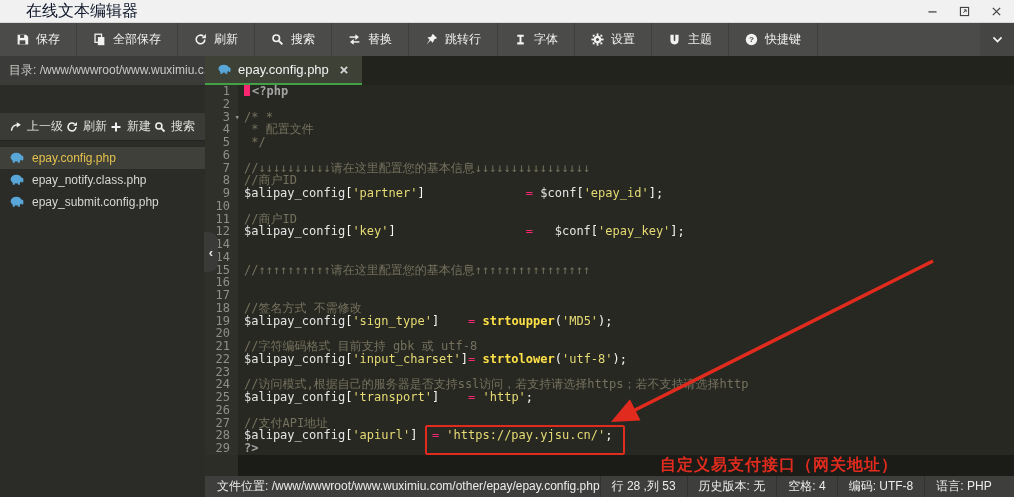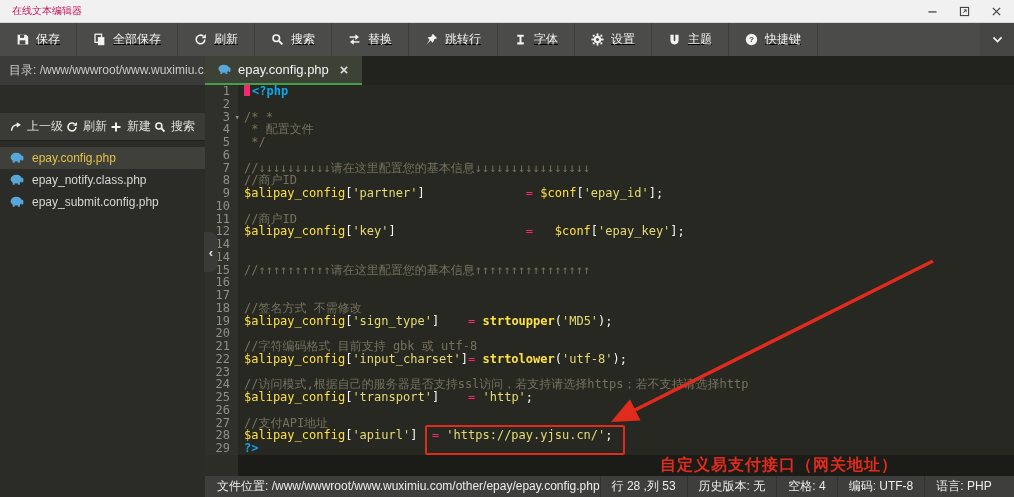--- a/index.html
+++ b/index.html
@@ -1,26 +1,26 @@
 <!DOCTYPE html>
 <html><head>
 <meta charset="utf-8">
 <style>
   html,body{margin:0;padding:0;background:#555;}
   .window{position:relative;width:1014px;height:497px;overflow:hidden;
     font-family:"Liberation Sans","DejaVu Sans",sans-serif;background:#2b2b28;
     -webkit-font-smoothing:antialiased;}
   
   .titlebar{height:23px;background:#f1f1f1;display:flex;align-items:center;border-bottom:1px solid #d8d8d8;box-sizing:border-box;}
-  .title{font-size:10px;color:#be185d;padding-left:12px;flex:1;}
+  .title{font-size:16px;color:#0f172a;padding-left:26px;flex:1;}
   .win-controls{display:flex;align-items:center;gap:16px;padding-right:10px;}
   .win-btn{width:16px;height:16px;display:flex;align-items:center;justify-content:center;cursor:default;}
   .win-btn svg{width:13px;height:13px;}
   
-  .toolbar{height:33px;background:#4b4b49;display:flex;align-items:stretch;position:relative;text-decoration:underline;}
+  .toolbar{height:33px;background:#4b4b49;display:flex;align-items:stretch;position:relative;}
   .tb-btn{display:flex;align-items:center;gap:7px;padding:0 16px;border-right:1px solid #3e3e3c;color:#f2f2f2;font-size:12px;cursor:default;}
   .icon{display:inline-flex;align-items:center;justify-content:center;}
   .icon svg{width:13px;height:13px;display:block;}
   .tb-overflow{position:absolute;right:0;top:0;bottom:0;width:34px;background:#454543;display:flex;align-items:center;justify-content:center;}
   
   .row2{height:29px;display:flex;}
   .dirbar{width:205px;box-sizing:border-box;background:#3b3b39;color:#c9c9c7;font-size:12px;line-height:29px;padding-left:9px;white-space:nowrap;overflow:hidden;}
   .tabbar{flex:1;background:#21231c;display:flex;align-items:stretch;}
   .tab{display:flex;align-items:center;gap:7px;padding:0 13px;background:#3d4136;color:#f2f2f2;font-size:13px;border-bottom:2px solid #43a047;box-sizing:border-box;cursor:default;}
   .tab .close{margin-left:3px;display:inline-flex;}
@@ -36,26 +36,26 @@
   .file-row.active{background:#40403a;color:#e3c14c;}
   .file-row svg{width:14px;height:12px;}
   
   .editor{flex:1;position:relative;display:flex;flex-direction:column;min-width:0;}
   .code-scroll{height:370px;background:#272822;overflow:hidden;font-family:"DejaVu Sans Mono","Liberation Mono",monospace;font-size:12px;line-height:12.75px;}
   .cl{display:flex;height:12.75px;white-space:pre;}
   .ln{width:33px;flex:none;box-sizing:border-box;background:#2f302a;color:#8f908b;text-align:right;padding-right:8px;position:relative;user-select:none;}
   .fold-caret{position:absolute;right:-2px;top:0;color:#8f908b;font-size:9px;}
   .ct{padding-left:6px;color:#f8f8f2;}
   .sg-c{color:#75715e;}
-  .sg-v{color:#fde047;text-align:right;}
+  .sg-v{color:#e5e5e5;text-align:right;}
   .sg-s{color:#e6db74;}
   .sg-o{color:#f92672;}
   .sg-f{color:#fde047;font-weight:bold;}
   .sg-p{color:#f8f8f2;}
-  .sg-t{color:#0ea5e9;font-weight:bold;margin-top:16px;}
+  .sg-t{color:#a3a3a3;font-weight:bold;margin-top:16px;}
   .sg-m{display:inline-block;width:6px;height:11px;background:#f92672;vertical-align:-1px;margin-right:2px;}
   .bottom-strip{flex:1;background:#1b1c17;position:relative;}
   .bottom-strip::before{content:"";position:absolute;left:0;top:0;bottom:0;width:33px;background:#2c2d27;}
   
   .collapse-handle{position:absolute;left:-1px;top:147px;width:14px;height:40px;background:#3a3a38;border-radius:0 9px 9px 0;color:#e8e8e8;display:flex;align-items:center;justify-content:center;font-size:13px;font-weight:bold;z-index:5;cursor:default;}
   
   .highlight-box{position:absolute;left:220px;top:340px;width:196px;height:26px;border:2px solid #e02b1e;border-radius:2px;z-index:4;pointer-events:none;}
   .arrow-svg{position:absolute;left:0;top:0;width:809px;height:412px;z-index:4;pointer-events:none;}
   .annotation-text{position:absolute;left:455px;top:370px;color:#e02b1e;font-size:16px;font-weight:bold;letter-spacing:1px;z-index:4;pointer-events:none;}
   

